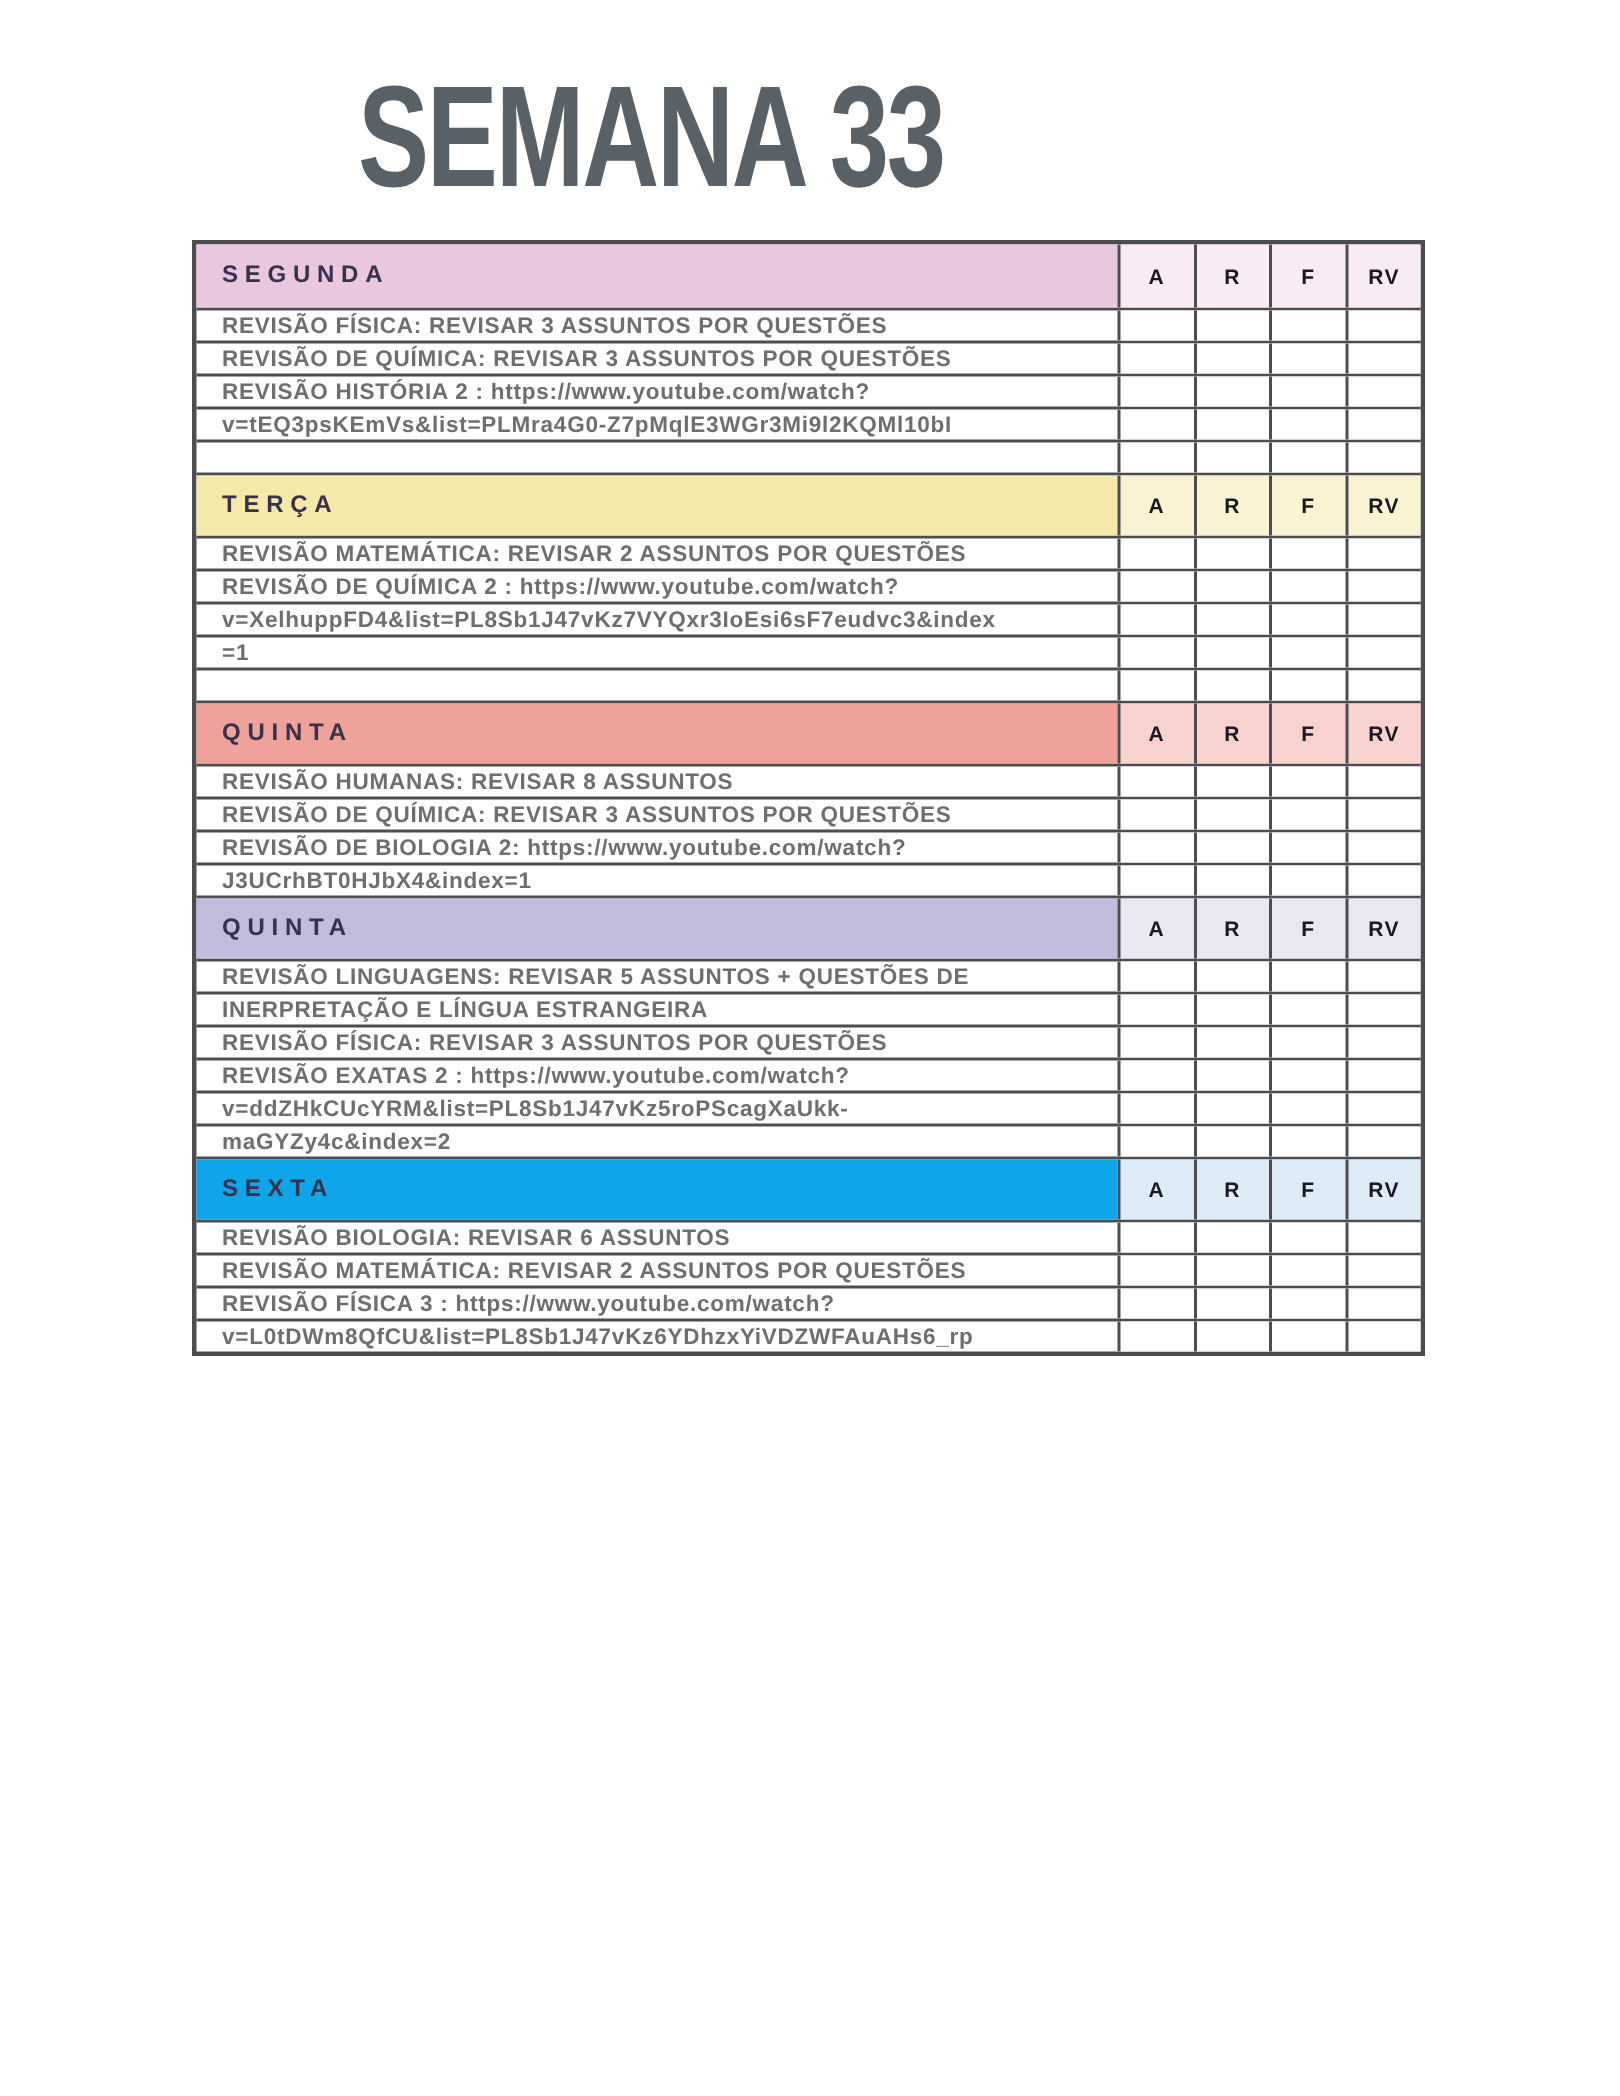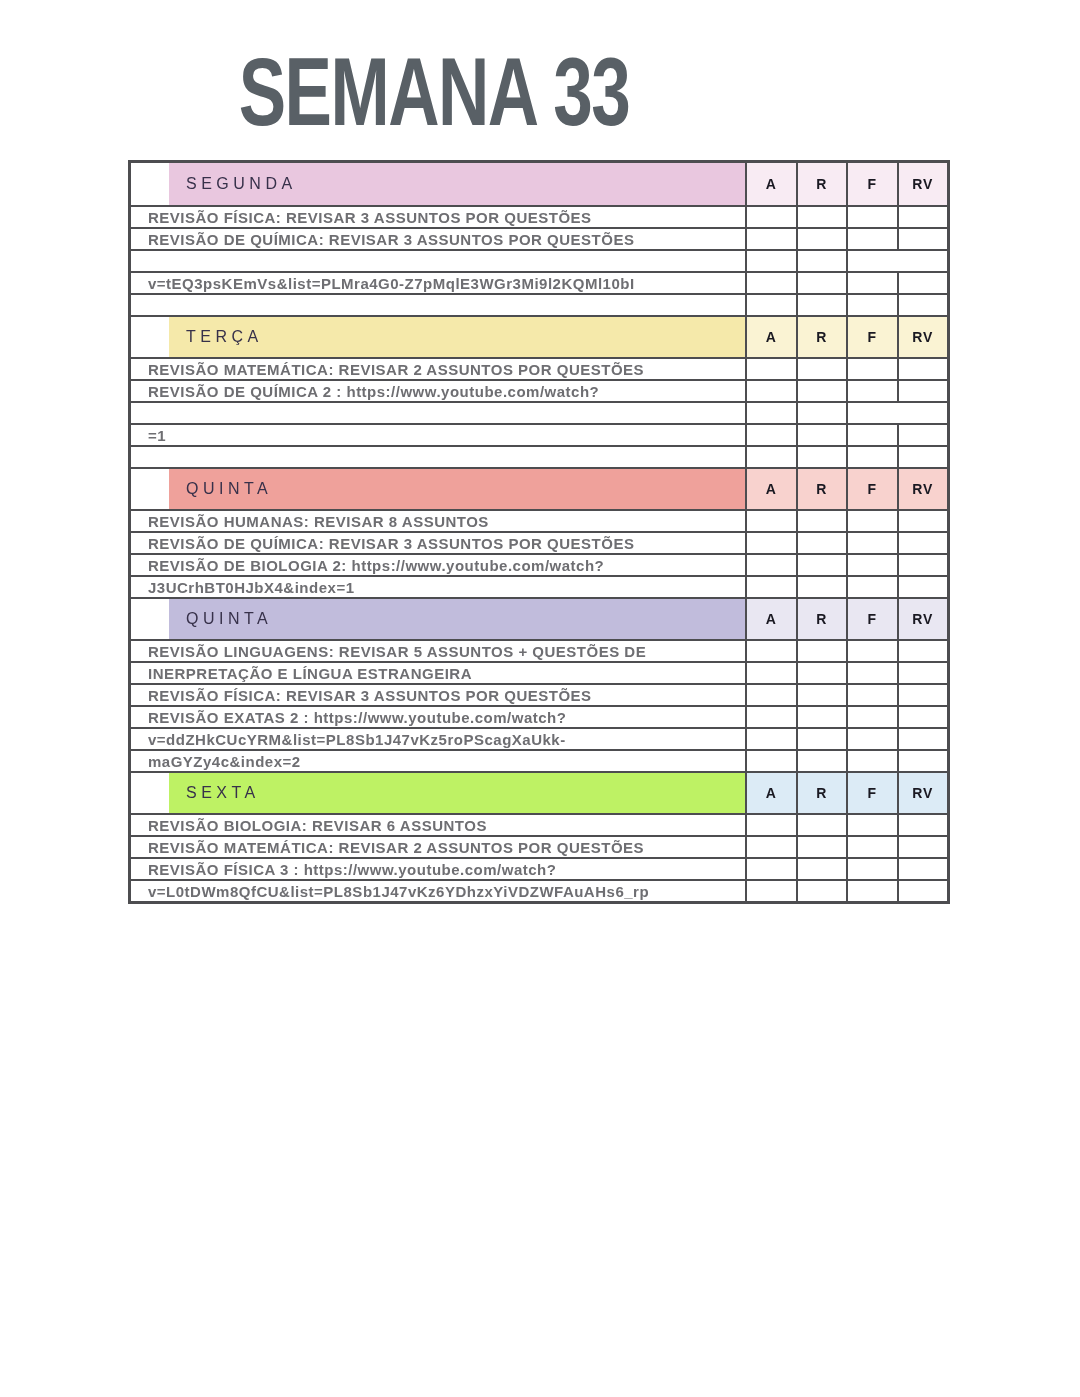--- a/index.html
+++ b/index.html
@@ -33,23 +33,22 @@
   .day-section:first-child .row:first-child{border-top:none;}
   .cell{
     border-left:2px solid var(--border);
     display:flex;align-items:center;overflow:hidden;
   }
   .cell:first-child{border-left:none;}
   .header-row{height:42px;}
   .task-row{height:22px;}
   .main-cell{padding-left:17px;padding-right:8px;}
   .day-label{
-    font-size:16px;font-weight:normal;color:var(--daytext);
+    font-size:16px;font-weight:bold;color:var(--daytext);
     letter-spacing:4.5px;
-    margin-left:38px;
   }
   .check-header{
     justify-content:center;font-size:14px;font-weight:bold;
     color:var(--checktext);letter-spacing:1px;
   }
   .task-text{
     font-size:15px;font-weight:bold;color:var(--tasktext);
     letter-spacing:0.5px;white-space:nowrap;
   }
   .check-cell{background:#ffffff;}
@@ -78,20 +77,21 @@
         <div class="cell check-cell"></div>
       </div>
       <div class="row task-row">
         <div class="cell main-cell task-text">REVISÃO DE QUÍMICA: REVISAR 3 ASSUNTOS POR QUESTÕES</div>
         <div class="cell check-cell"></div>
         <div class="cell check-cell"></div>
         <div class="cell check-cell"></div>
         <div class="cell check-cell"></div>
       </div>
       <div class="row task-row">
+        <div class="cell main-cell task-text">REVISÃO HISTÓRIA 2 : https://www.youtube.com/watch?</div>
         <div class="cell check-cell"></div>
         <div class="cell check-cell"></div>
         <div class="cell check-cell"></div>
         <div class="cell check-cell"></div>
       </div>
       <div class="row task-row">
         <div class="cell main-cell task-text">v=tEQ3psKEmVs&amp;list=PLMra4G0-Z7pMqlE3WGr3Mi9l2KQMl10bI</div>
         <div class="cell check-cell"></div>
         <div class="cell check-cell"></div>
         <div class="cell check-cell"></div>
@@ -121,20 +121,21 @@
         <div class="cell check-cell"></div>
       </div>
       <div class="row task-row">
         <div class="cell main-cell task-text">REVISÃO DE QUÍMICA 2 : https://www.youtube.com/watch?</div>
         <div class="cell check-cell"></div>
         <div class="cell check-cell"></div>
         <div class="cell check-cell"></div>
         <div class="cell check-cell"></div>
       </div>
       <div class="row task-row">
+        <div class="cell main-cell task-text">v=XelhuppFD4&amp;list=PL8Sb1J47vKz7VYQxr3IoEsi6sF7eudvc3&amp;index</div>
         <div class="cell check-cell"></div>
         <div class="cell check-cell"></div>
         <div class="cell check-cell"></div>
         <div class="cell check-cell"></div>
       </div>
       <div class="row task-row">
         <div class="cell main-cell task-text">=1</div>
         <div class="cell check-cell"></div>
         <div class="cell check-cell"></div>
         <div class="cell check-cell"></div>
@@ -231,21 +232,21 @@
       <div class="row task-row">
         <div class="cell main-cell task-text">maGYZy4c&amp;index=2</div>
         <div class="cell check-cell"></div>
         <div class="cell check-cell"></div>
         <div class="cell check-cell"></div>
         <div class="cell check-cell"></div>
       </div>
     </div>
     <div class="day-section">
       <div class="row header-row">
-        <div class="cell main-cell day-label" style="background: #bef264;">SEXTA</div>
+        <div class="cell main-cell day-label" style="background: #0ea5e9;">SEXTA</div>
         <div class="cell check-header" style="background: rgb(220, 235, 246);">A</div>
         <div class="cell check-header" style="background: rgb(220, 235, 246);">R</div>
         <div class="cell check-header" style="background: rgb(220, 235, 246);">F</div>
         <div class="cell check-header" style="background: rgb(220, 235, 246);">RV</div>
       </div>
       <div class="row task-row">
         <div class="cell main-cell task-text">REVISÃO BIOLOGIA: REVISAR 6 ASSUNTOS</div>
         <div class="cell check-cell"></div>
         <div class="cell check-cell"></div>
         <div class="cell check-cell"></div>

